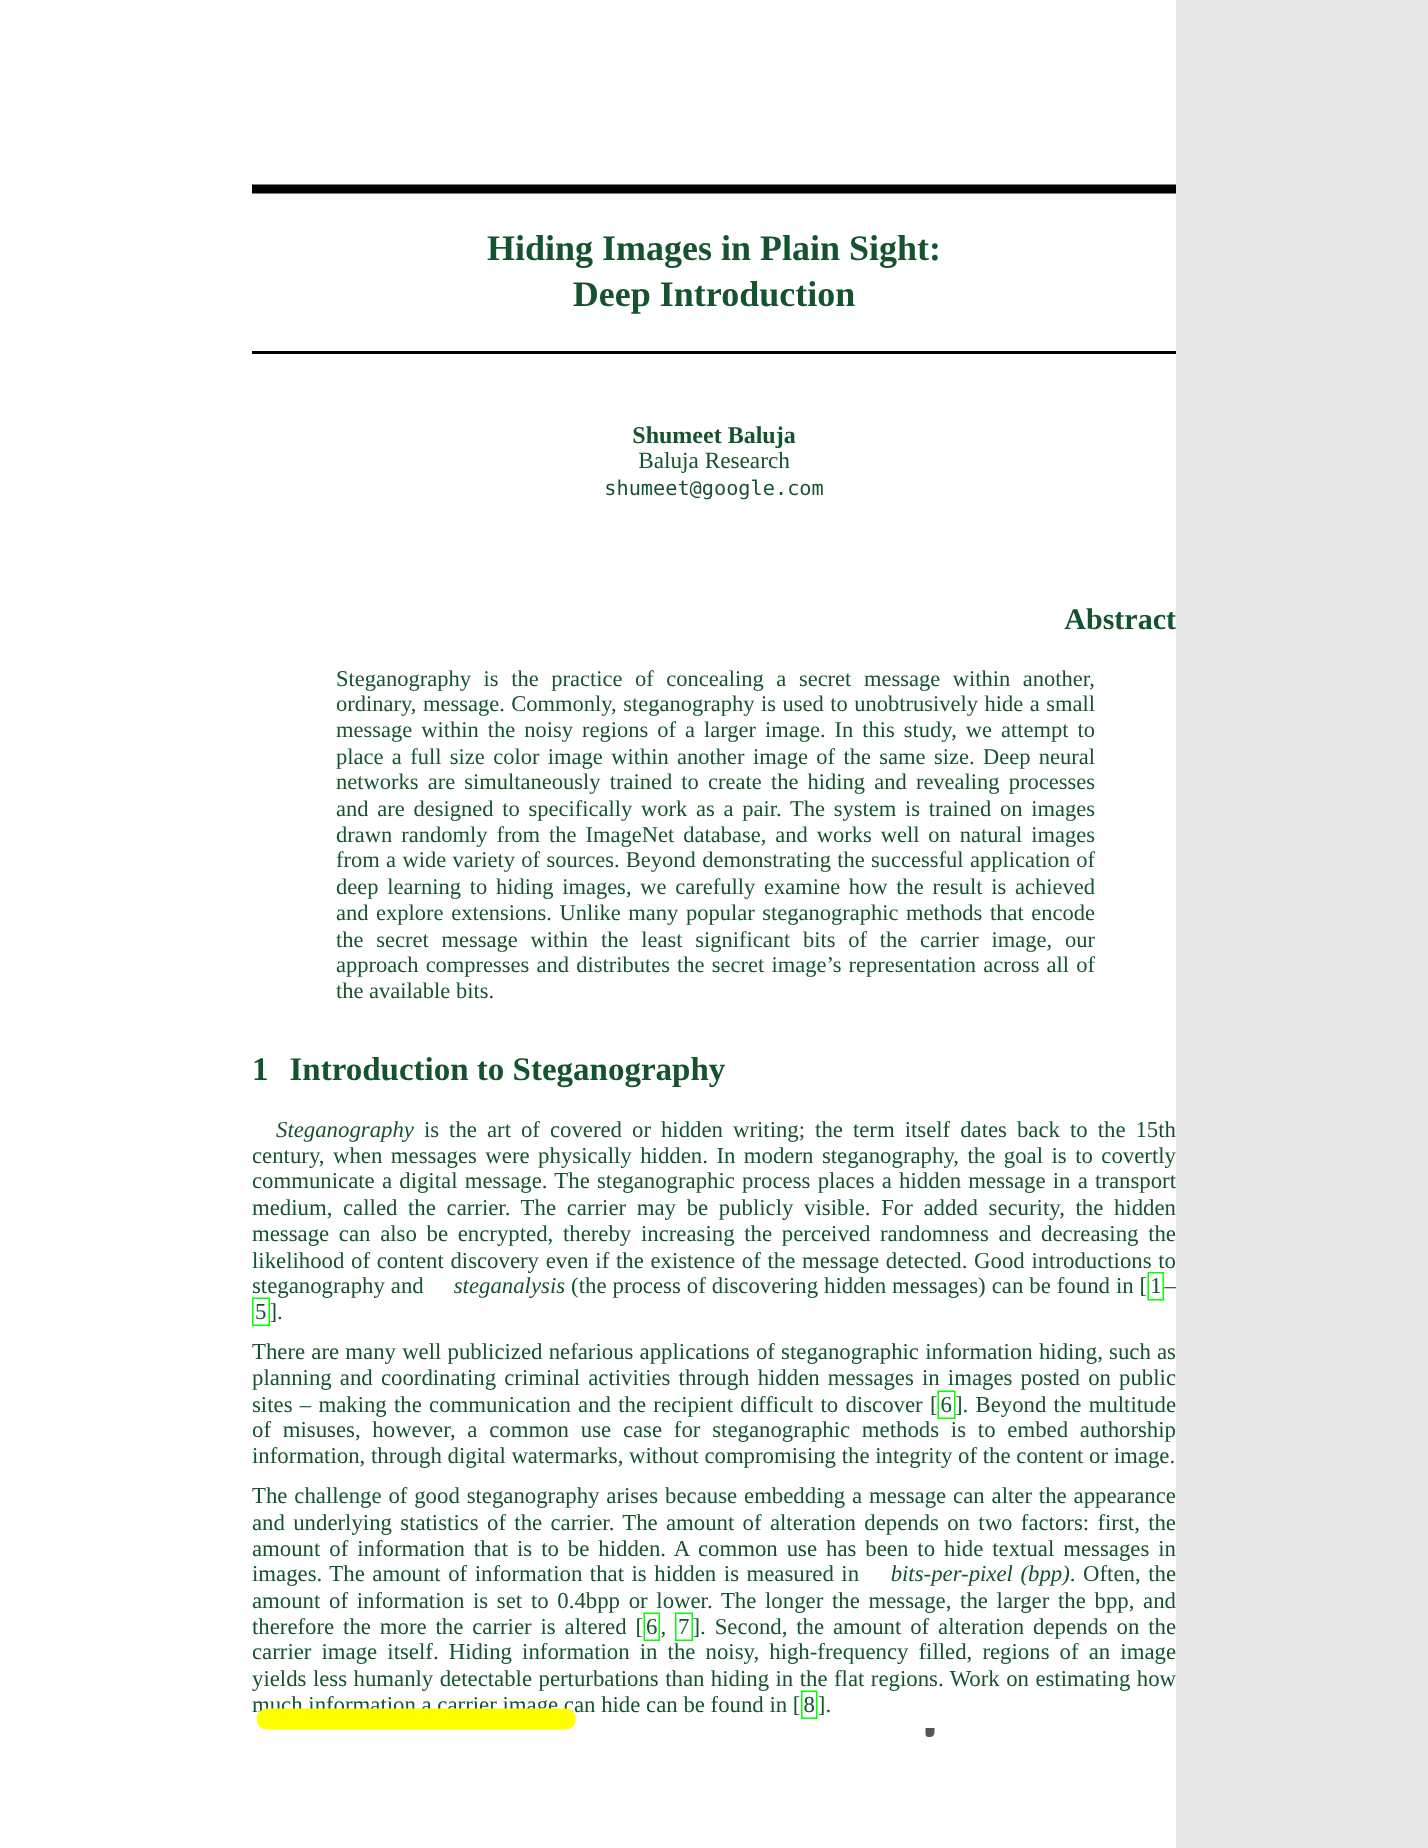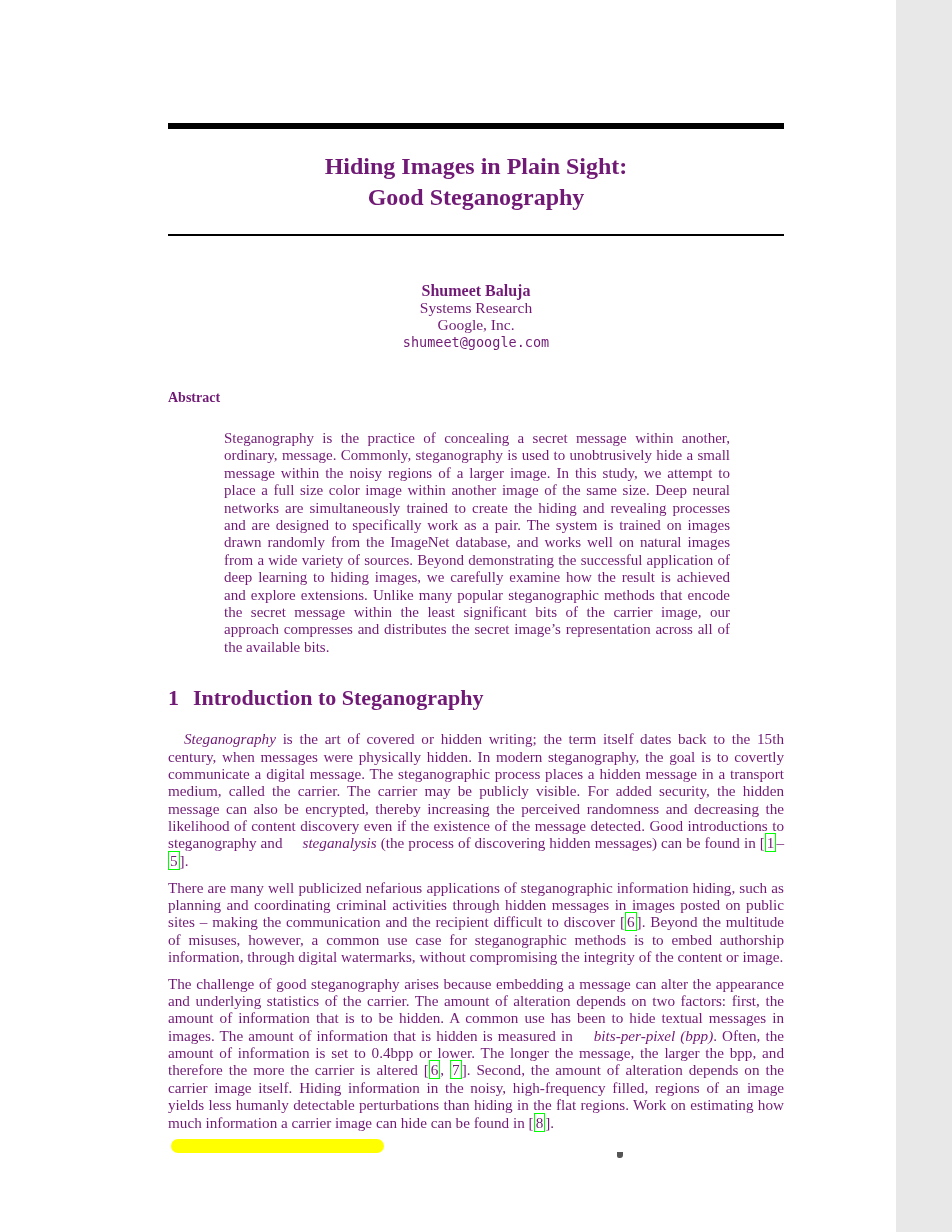--- a/index.html
+++ b/index.html
@@ -1,22 +1,22 @@
 <!DOCTYPE html>
 <html style="--cite-green: #00ff00; --highlight-yellow: #ffff00;"><head>
 <meta charset="utf-8">
 <style>
   html, body { margin: 0; padding: 0; background: #e8e8e8; }
   .page {
     position: relative;
-    width: 896px;
+    width: 784px;
     height: 1232px;
     background: #ffffff;
     font-family: "Liberation Serif", "DejaVu Serif", serif;
-    color: #701a75;
+    color: #14532d;
     overflow: hidden;
   }
   .content {
     position: absolute;
     left: 168px;
     top: 0;
     width: 616px;
   }
   .top-bar {
     margin-top: 123px;
@@ -38,24 +38,24 @@
   .author-block { margin-top: 46px; text-align: center; }
   .author-name { font-weight: bold; font-size: 16px; line-height: 18px; }
   .author-affil { font-size: 15.5px; line-height: 16.5px; }
   .author-email {
     font-family: "DejaVu Sans Mono", "Liberation Mono", monospace;
     font-size: 13.5px;
     line-height: 18px;
     text-align: center;
   }
   .abstract-heading {
-    margin-top: 37px;
-    text-align: left;
+    margin-top: 68px;
+    text-align: right;
     font-weight: bold;
-    font-size: 14px;
+    font-size: 20px;
     line-height: 20px;
   }
   .abstract-body {
     margin: 22px 54px 0 56px;
     font-size: 15px;
     line-height: 17.4px;
     text-align: justify;
   }
   .section-heading {
     margin-top: 32px;
@@ -108,29 +108,28 @@
 </head>
 <body>
 
 <div class="page">
   <div class="content">
 
     <div class="top-bar"></div>
 
     <div class="paper-title">
       <div>Hiding Images in Plain Sight:</div>
-      <div>Good Steganography</div>
+      <div>Deep Introduction</div>
     </div>
 
     <div class="title-rule"></div>
 
     <div class="author-block">
       <div class="author-name">Shumeet Baluja</div>
-      <div class="author-affil">Systems Research</div>
-      <div class="author-affil">Google, Inc.</div>
+      <div class="author-affil">Baluja Research</div>
       <div class="author-email">shumeet@google.com</div>
     </div>
 
     <div class="abstract-heading">Abstract</div>
 
     <div class="abstract-body">Steganography is the practice of concealing a secret message within another, ordinary, message. Commonly, steganography is used to unobtrusively hide a small message within the noisy regions of a larger image. In this study, we attempt to place a full size color image within another image of the same size. Deep neural networks are simultaneously trained to create the hiding and revealing processes and are designed to specifically work as a pair. The system is trained on images drawn randomly from the ImageNet database, and works well on natural images from a wide variety of sources. Beyond demonstrating the successful application of deep learning to hiding images, we carefully examine how the result is achieved and explore extensions. Unlike many popular steganographic methods that encode the secret message within the least significant bits of the carrier image, our approach compresses and distributes the secret image’s representation across all of the available bits.</div>
 
     <div class="section-heading">
       <span class="section-number">1</span><span>Introduction to Steganography</span>
     </div>

